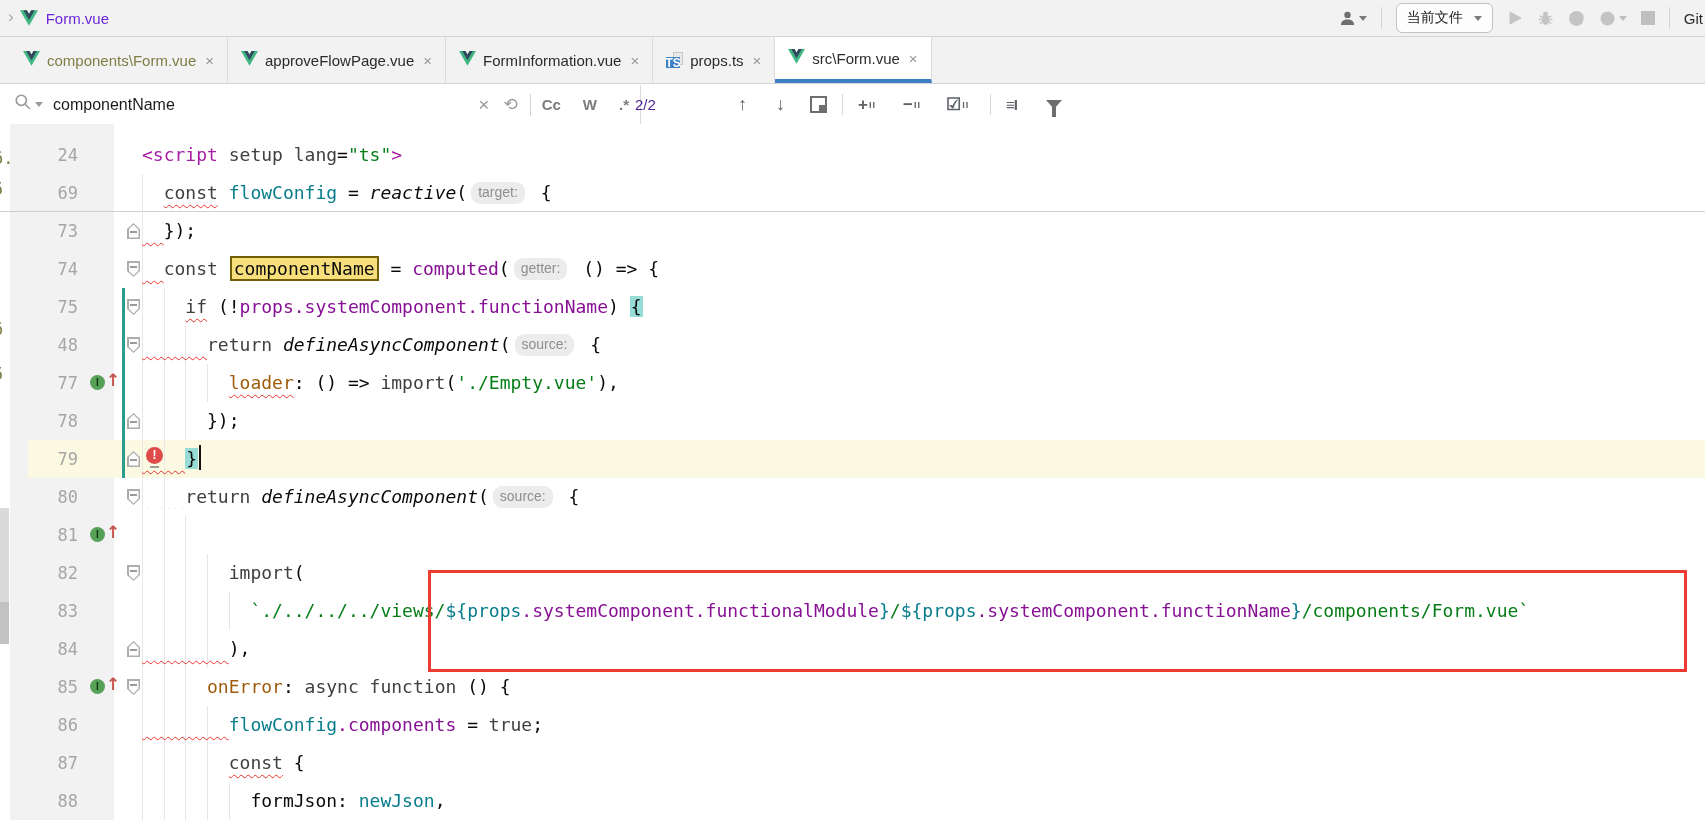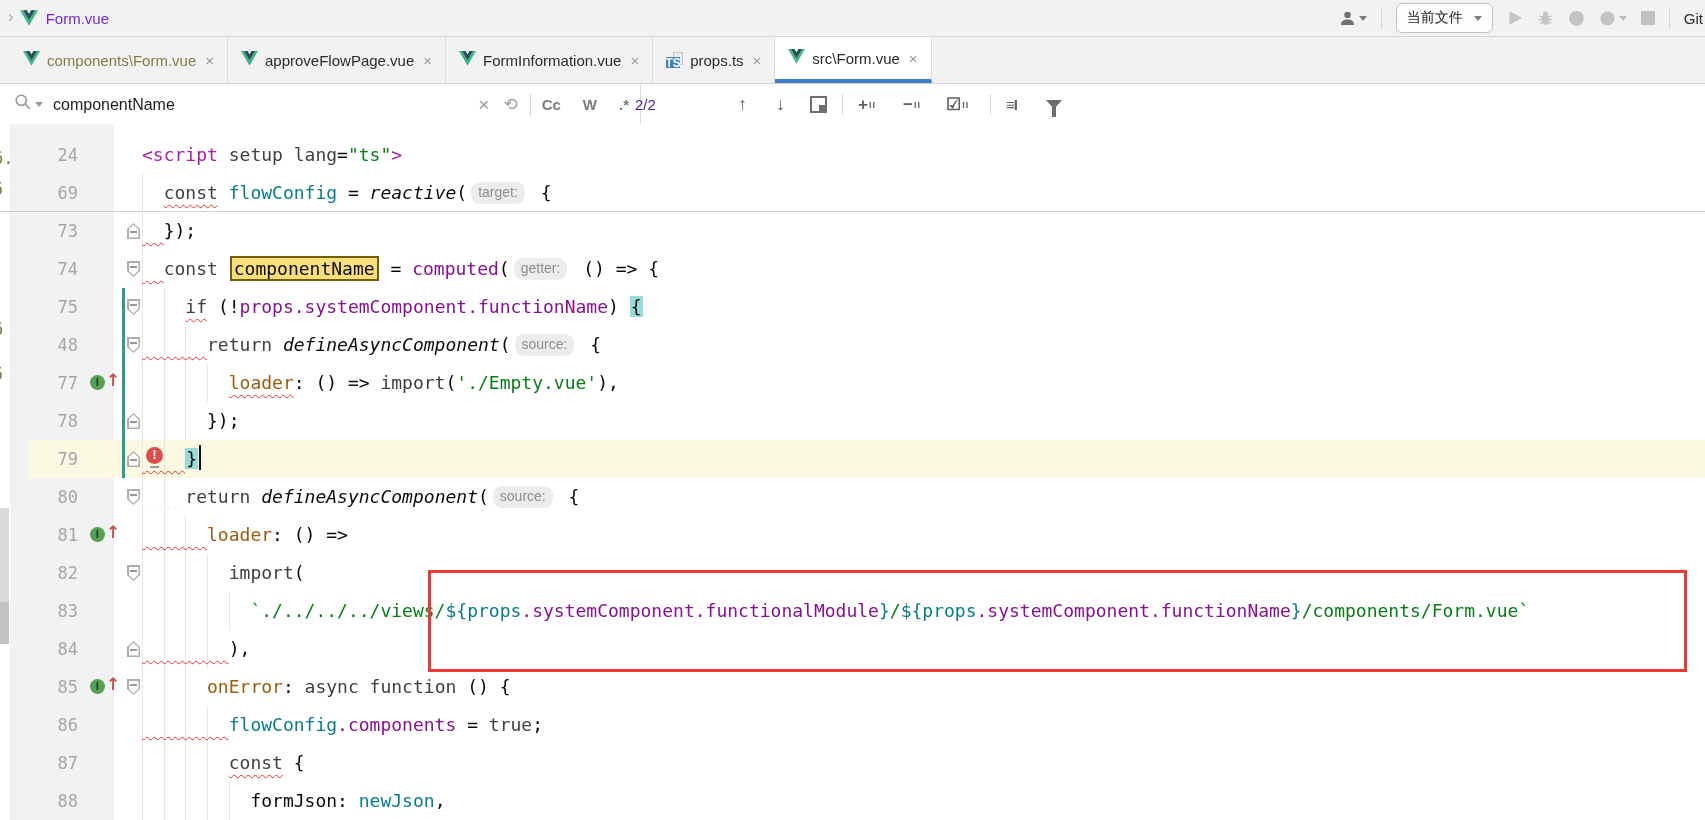--- a/index.html
+++ b/index.html
@@ -346,21 +346,20 @@
       </div>
       <div class="row">
         <span class="lnum">81</span>
         <span class="gicon">
           <span class="gc">I</span>
           <span class="ga">↑</span>
         </span>
         <span class="guide" style="left: 114px;"></span>
         <span class="guide" style="left: 135.674px;"></span>
         <span class="guide" style="left: 157.348px;"></span>
-        <span class="cd"><span class=" sq">      </span><span class="p">loader</span><span class="">: () =&gt;</span></span>
       </div>
       <div class="row">
         <span class="lnum">82</span>
         <span class="fold d">
           <span class="f-out"></span>
           <span class="f-in"></span>
           <span class="f-minus"></span>
         </span>
         <span class="guide" style="left: 114px;"></span>
         <span class="guide" style="left: 135.674px;"></span>

